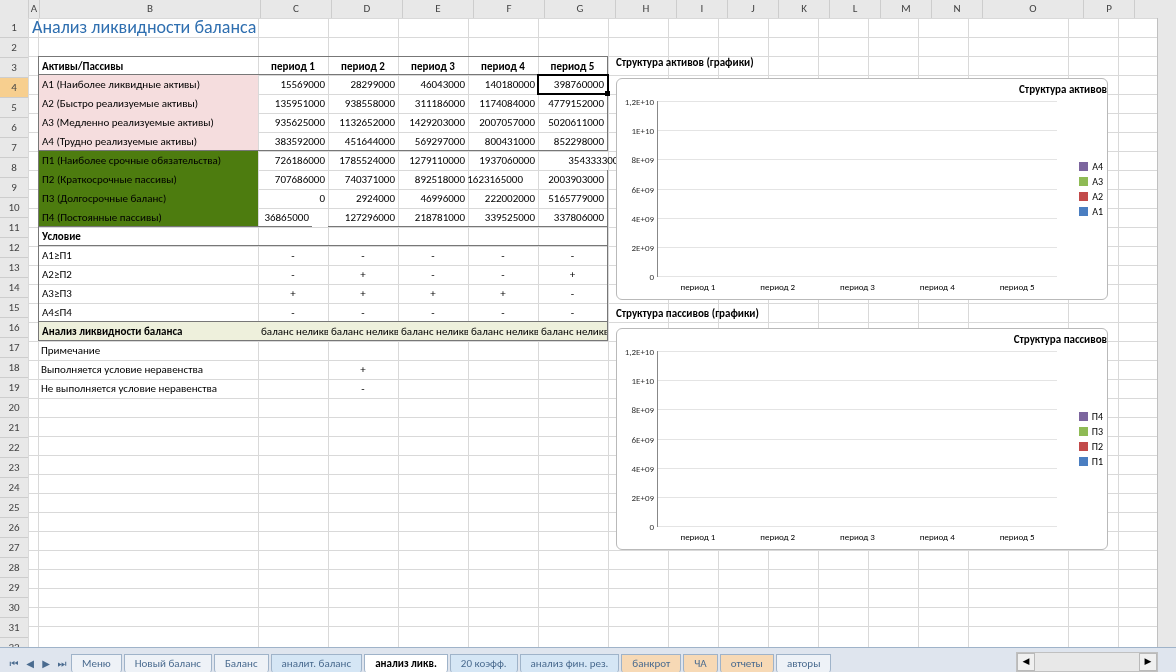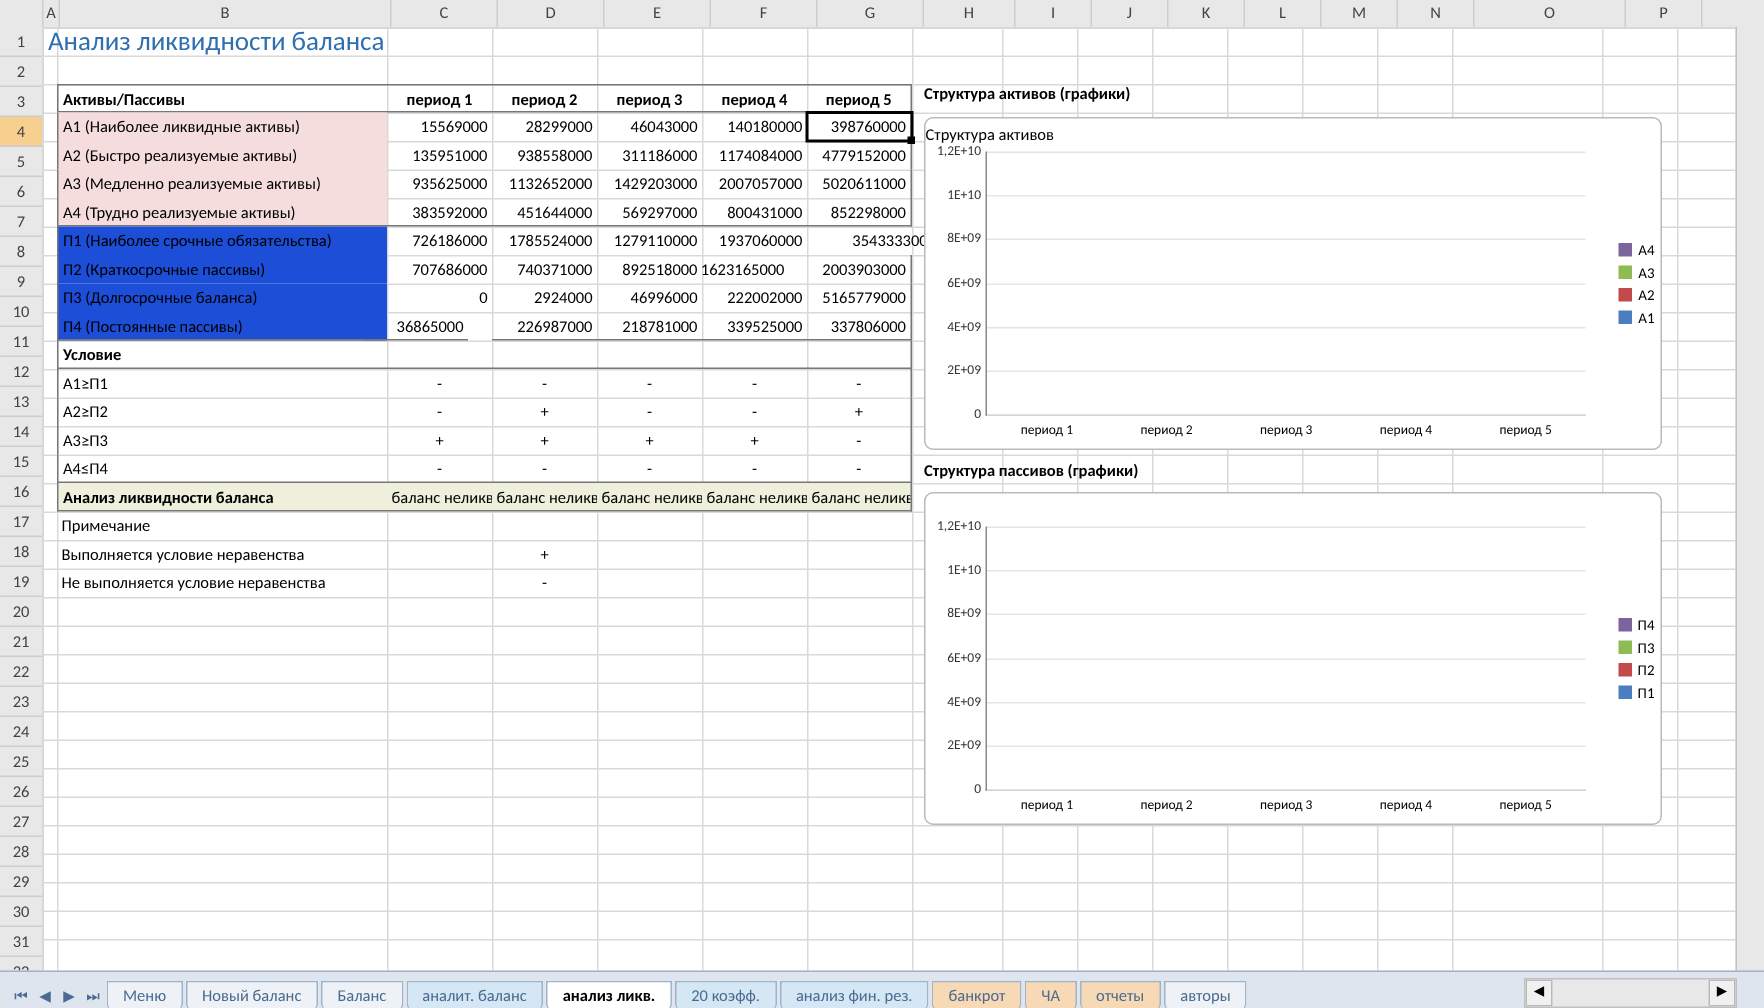--- a/index.html
+++ b/index.html
@@ -16,27 +16,27 @@
 .title{position:absolute;left:4px;top:0;height:19px;line-height:19px;color:#2f6fb0;font-size:18px}
 .tblcell{position:absolute;box-sizing:border-box;padding:0 3px;line-height:19px;height:19px;white-space:nowrap;overflow:hidden}
 .b-top{border-top:1px solid #777}
 .b-bot{border-bottom:1px solid #777}
 .b-left{border-left:1px solid #777}
 .b-right{border-right:1px solid #777}
 .bold{font-weight:bold}
 .ta-r{text-align:right}
 .ta-c{text-align:center}
 .bg-pink{background:#f5ddde}
-.bg-blue{background:#1d4ed8}
+.bg-blue{background:#4d7c0f}
 .bg-olive{background:#eef0dc}
 .activecell{position:absolute;border:2px solid #000;box-sizing:border-box;pointer-events:none}
 .activecell::after{content:"";position:absolute;right:-3px;bottom:-3px;width:5px;height:5px;background:#000}
 .sectlabel{position:absolute;font-weight:bold;font-size:11px}
 .chartbox{position:absolute;border:1px solid #b9b9b9;border-radius:6px;background:#fff}
-.charttitle{text-align:left;font-weight:normal;padding:4px 0;font-size:11px}
+.charttitle{text-align:right;font-weight:bold;padding:4px 0;font-size:11px}
 .plot{position:absolute;left:40px;right:50px;top:22px;bottom:22px;border-left:1px solid #888;border-bottom:1px solid #888}
 .ytick{position:absolute;left:-44px;width:40px;text-align:right;font-size:9px;color:#333;transform:translateY(-50%)}
 .grid-y{position:absolute;left:0;right:0;border-top:1px solid #e4e4e4}
 .xcat{position:absolute;bottom:-16px;font-size:9px;text-align:center;transform:translateX(-50%)}
 .stack{position:absolute;bottom:0;width:30px;transform:translateX(-50%)}
 .seg{width:100%}
 .legend{position:absolute;right:4px;top:50%;transform:translateY(-50%);font-size:10px}
 .li{display:flex;align-items:center;margin:2px 0}
 .sw{width:9px;height:9px;margin-right:4px}
 .tabsbar{position:absolute;left:0;right:0;bottom:0;height:24px;background:#dfe5ee;border-top:1px solid #9fb3c9;display:flex;align-items:flex-end;padding-left:6px}
@@ -196,29 +196,29 @@
         <div class="tblcell ta-r" style="left:300px;top:133px;width:70px">1785524000</div>
         <div class="tblcell ta-r" style="left:370px;top:133px;width:70px">1279110000</div>
         <div class="tblcell ta-r" style="left:440px;top:133px;width:70px">1937060000</div>
         <div class="tblcell ta-r b-right" style="left:510px;top:133px;width:90px">3543333000</div>
         <div class="tblcell bg-blue b-left" style="left:10px;top:152px;width:220px">П2 (Краткосрочные пассивы)</div>
         <div class="tblcell ta-r" style="left:230px;top:152px;width:70px">707686000</div>
         <div class="tblcell ta-r" style="left:300px;top:152px;width:70px">740371000</div>
         <div class="tblcell ta-r" style="left:370px;top:152px;width:70px">892518000</div>
         <div class="tblcell ta-r" style="left:428px;top:152px;width:70px">1623165000</div>
         <div class="tblcell ta-r b-right" style="left:510px;top:152px;width:70px">2003903000</div>
-        <div class="tblcell bg-blue b-left" style="left:10px;top:171px;width:220px">П3 (Долгосрочные баланса)</div>
+        <div class="tblcell bg-blue b-left" style="left:10px;top:171px;width:220px">П3 (Долгосрочные баланс)</div>
         <div class="tblcell ta-r" style="left:230px;top:171px;width:70px">0</div>
         <div class="tblcell ta-r" style="left:300px;top:171px;width:70px">2924000</div>
         <div class="tblcell ta-r" style="left:370px;top:171px;width:70px">46996000</div>
         <div class="tblcell ta-r" style="left:440px;top:171px;width:70px">222002000</div>
         <div class="tblcell ta-r b-right" style="left:510px;top:171px;width:70px">5165779000</div>
         <div class="tblcell bg-blue b-left b-bot" style="left:10px;top:190px;width:220px">П4 (Постоянные пассивы)</div>
         <div class="tblcell ta-r b-bot" style="left:214px;top:190px;width:70px">36865000</div>
-        <div class="tblcell ta-r b-bot" style="left:300px;top:190px;width:70px">226987000</div>
+        <div class="tblcell ta-r b-bot" style="left:300px;top:190px;width:70px">127296000</div>
         <div class="tblcell ta-r b-bot" style="left:370px;top:190px;width:70px">218781000</div>
         <div class="tblcell ta-r b-bot" style="left:440px;top:190px;width:70px">339525000</div>
         <div class="tblcell ta-r b-right b-bot" style="left:510px;top:190px;width:70px">337806000</div>
         <div class="tblcell bold b-left b-bot" style="left:10px;top:209px;width:220px">Условие</div>
         <div class="tblcell b-bot" style="left:230px;top:209px;width:70px"></div>
         <div class="tblcell b-bot" style="left:300px;top:209px;width:70px"></div>
         <div class="tblcell b-bot" style="left:370px;top:209px;width:70px"></div>
         <div class="tblcell b-bot" style="left:440px;top:209px;width:70px"></div>
         <div class="tblcell b-bot b-right" style="left:510px;top:209px;width:70px"></div>
         <div class="tblcell b-left" style="left:10px;top:228px;width:220px">А1≥П1</div>
@@ -327,20 +327,21 @@
               <span class="sw" style="background:#c24a4a"></span>
               <span>А2</span>
             </div>
             <div class="li">
               <span class="sw" style="background:#4a7ec1"></span>
               <span>А1</span>
             </div>
           </div>
         </div>
         <div class="chartbox" style="left:588px;top:310px;width:490px;height:220px">
+          <div class="charttitle">Структура пассивов</div>
           <div class="plot">
             <div class="grid-y" style="top:100%"></div>
             <div class="ytick" style="top:100%">0</div>
             <div class="grid-y" style="top:83.33333333333334%"></div>
             <div class="ytick" style="top:83.33333333333334%">2E+09</div>
             <div class="grid-y" style="top:66.66666666666667%"></div>
             <div class="ytick" style="top:66.66666666666667%">4E+09</div>
             <div class="grid-y" style="top:50%"></div>
             <div class="ytick" style="top:50%">6E+09</div>
             <div class="grid-y" style="top:33.33333333333334%"></div>

